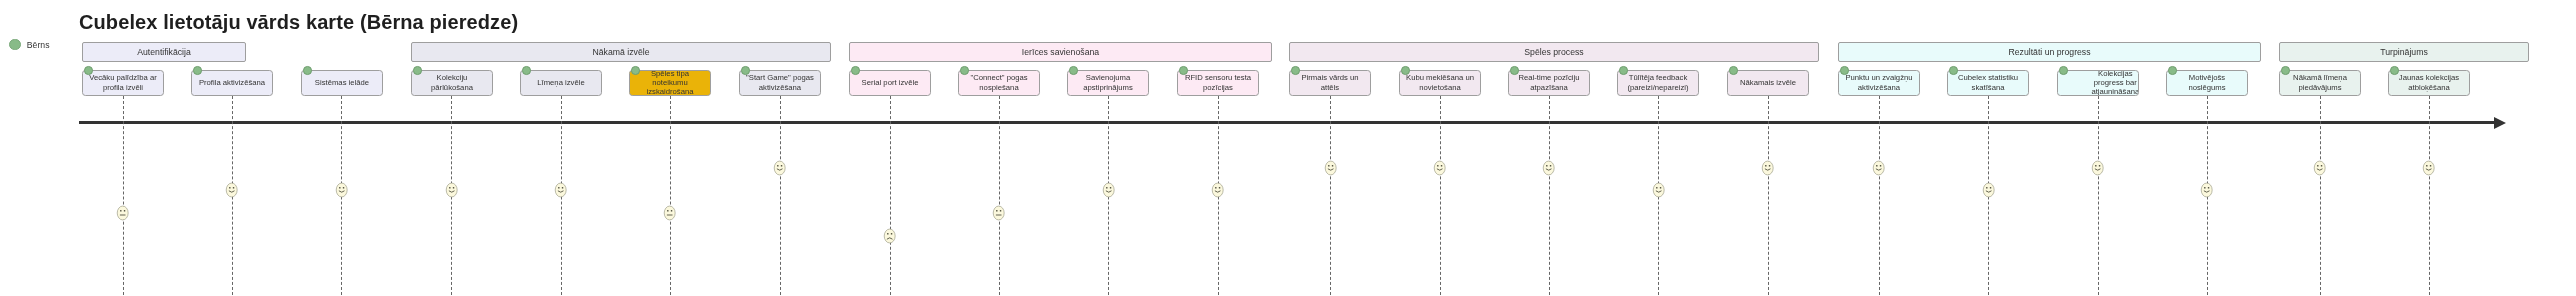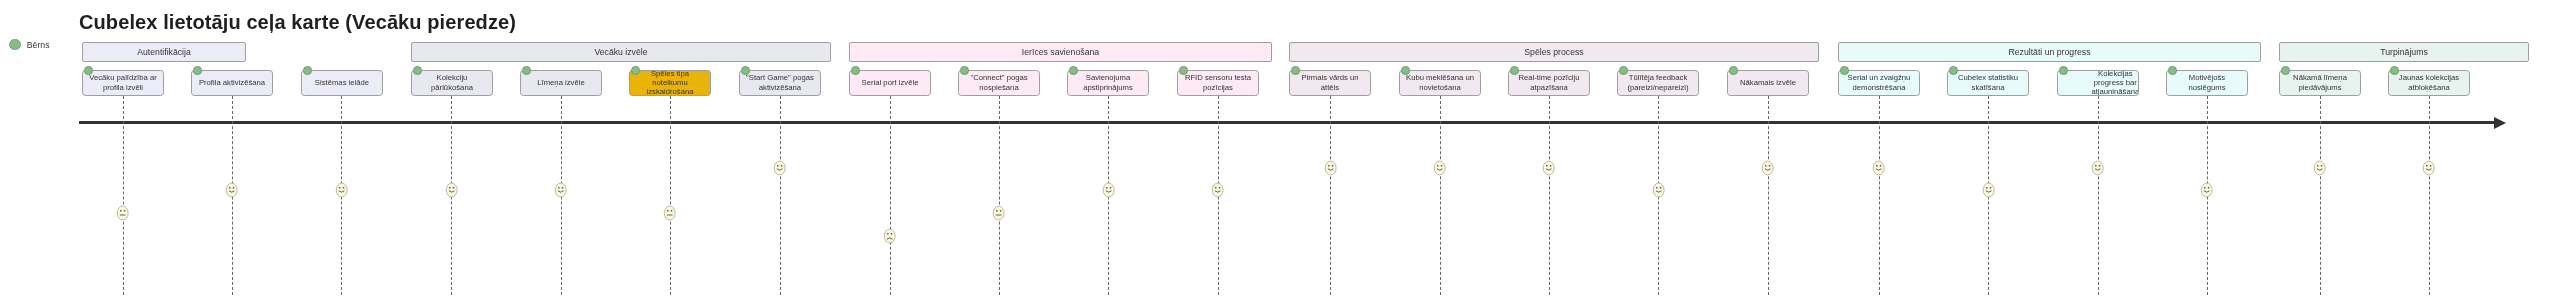--- a/index.html
+++ b/index.html
@@ -127,33 +127,33 @@
     width: 13.4px; height: 16px;
     z-index: 6;
   }
   .face svg { display: block; width: 13.4px; height: 16px; }
 </style>
 </head>
 <body>
 
 <div id="root">
 
-  <div id="page-title">Cubelex lietotāju ceļa karte (Vecāku pieredze)</div>
+  <div id="page-title">Cubelex lietotāju vārds karte (Bērna pieredze)</div>
 
   <div id="legend">
     <span class="legend-swatch"></span>
     <span class="legend-label">Bērns</span>
   </div>
 
   <div id="sections-layer">
       <div class="section" style="left: 82px; width: 164px; background: rgb(236, 236, 248);">
         <span>Autentifikācija</span>
       </div>
       <div class="section" style="left: 411px; width: 420px; background: rgb(232, 232, 240);">
-        <span>Vecāku izvēle</span>
+        <span>Nākamā izvēle</span>
       </div>
       <div class="section" style="left: 849px; width: 423px; background: rgb(253, 234, 244);">
         <span>Ierīces savienošana</span>
       </div>
       <div class="section" style="left: 1289px; width: 530px; background: rgb(242, 232, 240);">
         <span>Spēles process</span>
       </div>
       <div class="section" style="left: 1838px; width: 423px; background: rgb(232, 251, 251);">
         <span>Rezultāti un progress</span>
       </div>
@@ -220,21 +220,21 @@
       <div class="actor-dot" style="left: 1510px; background: rgb(136, 187, 136);"></div>
       <div class="task" style="left: 1617px; width: 82px; background: rgb(242, 232, 240); align-items: center;">
         <span>Tūlītēja feedback (pareizi/nepareizi)</span>
       </div>
       <div class="actor-dot" style="left: 1619px; background: rgb(136, 187, 136);"></div>
       <div class="task" style="left: 1727px; width: 82px; background: rgb(242, 232, 240);">
         <span>Nākamais izvēle</span>
       </div>
       <div class="actor-dot" style="left: 1729px; background: rgb(136, 187, 136);"></div>
       <div class="task" style="left: 1838px; width: 82px; background: rgb(232, 251, 251);">
-        <span>Serial un zvaigžņu demonstrēšana</span>
+        <span>Punktu un zvaigžņu aktivizēšana</span>
       </div>
       <div class="actor-dot" style="left: 1840px; background: rgb(136, 187, 136);"></div>
       <div class="task" style="left: 1947px; width: 82px; background: rgb(232, 251, 251);">
         <span>Cubelex statistiku skatīšana</span>
       </div>
       <div class="actor-dot" style="left: 1949px; background: rgb(136, 187, 136);"></div>
       <div class="task" style="left: 2057px; width: 82px; background: rgb(232, 251, 251); padding-left: 38px;">
         <span>Kolekcijas progress bar atjaunināšana</span>
       </div>
       <div class="actor-dot" style="left: 2059px; background: rgb(136, 187, 136);"></div>

